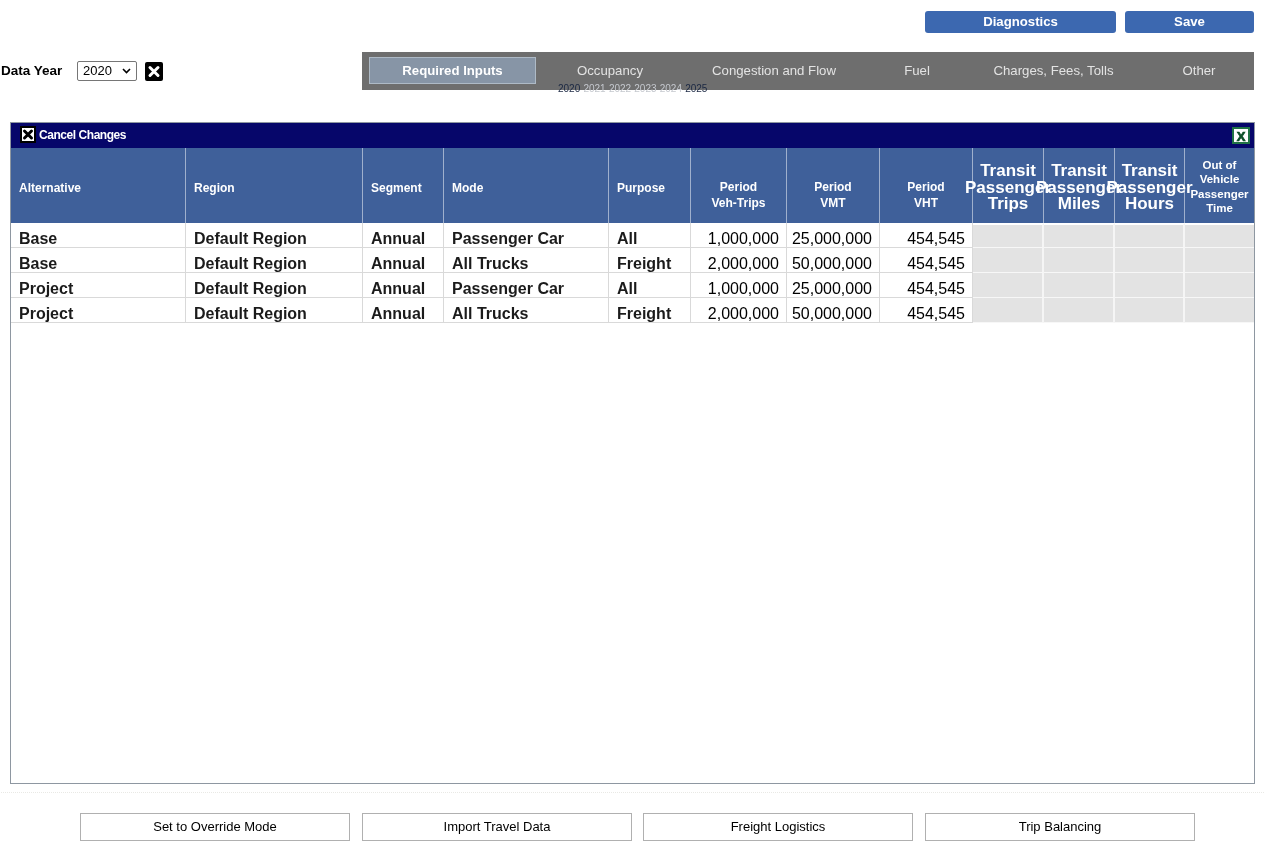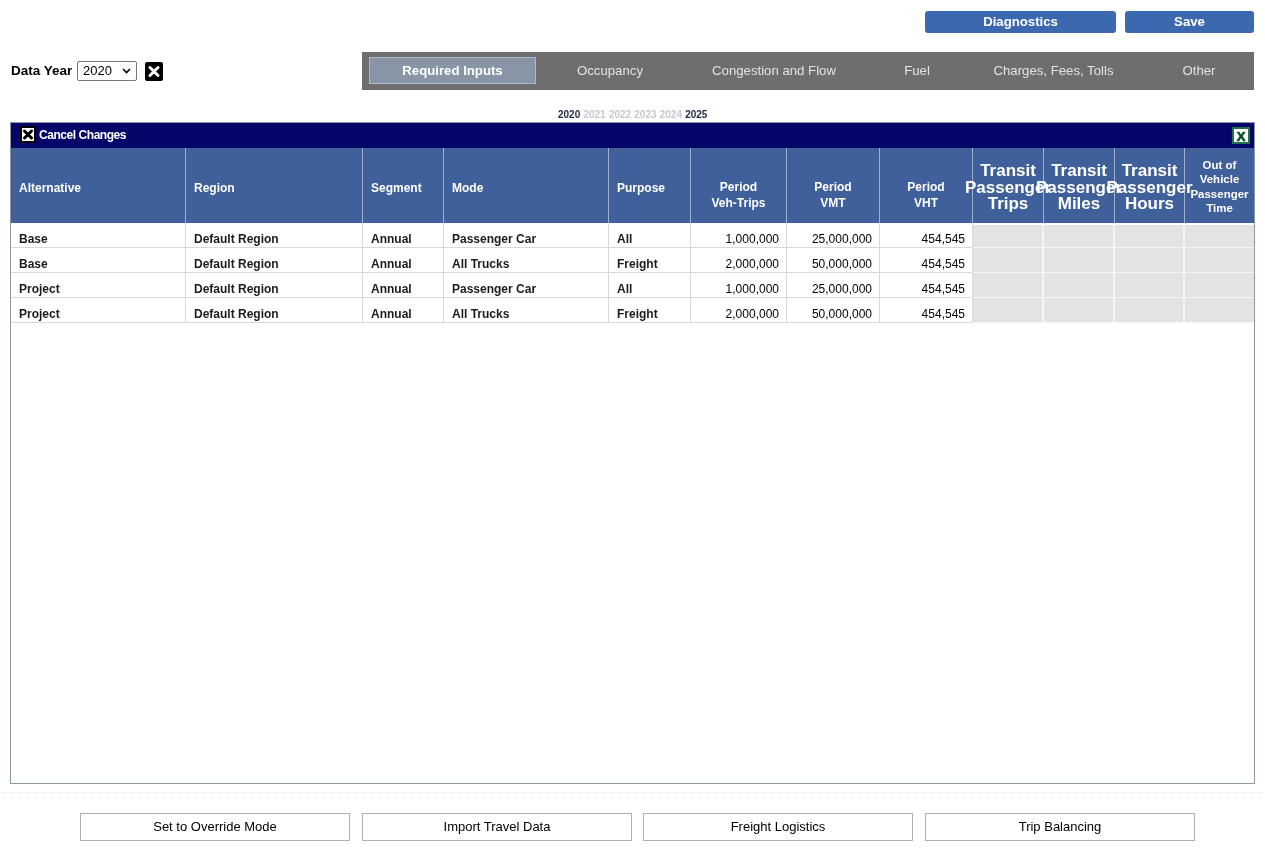--- a/index.html
+++ b/index.html
@@ -8,51 +8,51 @@
   .abs { position:absolute; }
   .topbtn {
     position:absolute; background:#3c68b0; color:#fff; font-weight:bold;
     font-size:13.2px; text-align:center; border-radius:3px; line-height:22px; height:22px;
   }
   .tabbar { position:absolute; left:362px; top:52px; width:892px; height:38px; background:#6e6e6e; }
   .tab { position:absolute; top:0; height:38px; line-height:38px; text-align:center;
          color:#e3e3e3; font-weight:normal; font-size:13.2px; }
   .seltab { position:absolute; background:#8795a6; border:1px solid #aebac6;
             color:#fff; font-weight:bold; font-size:13.2px; text-align:center; }
-  .years { position:absolute; top:109px; left:558px; font-weight:bold; font-size:10px; }
+  .years { position:absolute; top:83px; left:558px; font-weight:normal; font-size:10px; }
   .years span { margin-right:3.2px; }
   .yon { color:#1a2742; }
   .yoff { color:#c5c8ce; }
   .panel { position:absolute; left:10px; top:122px; width:1245px; height:662px;
            border:1px solid #8e97a1; background:#fff; }
   .navybar { position:absolute; left:0; top:0; width:1243px; height:25px; background:#06066a; }
   .hdr { position:absolute; left:0; top:25px; width:1243px; height:75px; background:#3f609a; display:flex; }
   .hcell { color:#fff; font-weight:bold; font-size:12px; border-right:1px solid rgba(255,255,255,0.5);
            display:flex; align-items:center; }
   .hl { padding-left:8px; padding-top:4px; justify-content:flex-start; }
   .hc { justify-content:center; text-align:center; line-height:16px; padding-top:18px; }
   .hc3 { font-size:17px; line-height:16.5px; padding-top:5px; }
   .hc4 { font-size:11.5px; line-height:14.5px; padding-top:2px; }
   .row { position:absolute; left:0; width:1243px; height:25px; display:flex; }
-  .cell { font-size:12px; padding-top:7px; border-right:1px solid #d9d9d9; border-bottom:1px solid #d9d9d9;
+  .cell { font-size:16px; padding-top:7px; border-right:1px solid #d9d9d9; border-bottom:1px solid #d9d9d9;
           display:flex; align-items:center; background:#fff; color:#1b1b1b; }
   .ct { font-weight:bold; padding-left:8px; }
   .cn { justify-content:flex-end; padding-right:7px; font-weight:normal; color:#000; }
   .cg { background:#e3e3e3; border-right:2px solid #f5f5f5; border-bottom:1px solid #f7f7f7; }
   .botbtn { position:absolute; top:813px; height:28px; width:270px; background:#fff;
             border:1px solid #b0b0b0; border-radius:0; text-align:center; line-height:26px;
             font-size:13px; color:#000; }
 </style>
 </head>
 <body>
 
   <div class="topbtn" style="left:925px; top:11px; width:191px;">Diagnostics</div>
   <div class="topbtn" style="left:1125px; top:11px; width:129px;">Save</div>
 
-  <div class="abs" style="left:11px; top:62px; height:17px; line-height:17px; font-weight:bold; font-size:13.5px; color:#000;">Data Year</div>
+  <div class="abs" style="left:1px; top:62px; height:17px; line-height:17px; font-weight:bold; font-size:13.5px; color:#000;">Data Year</div>
   <div class="abs" style="left:77px; top:61px; width:60px; height:20px; border:1px solid #767676; border-radius:2px; background:#fff; font-size:13px; line-height:18px; padding-left:5px; color:#000;">2020
     <svg style="position:absolute; right:5px; top:6px;" width="9" height="6" viewBox="0 0 9 6">
       <path d="M1 1 L4.5 4.5 L8 1" stroke="#000" stroke-width="1.6" fill="none"></path>
     </svg>
   </div>
   <svg class="abs" style="left:145px; top:62px;" width="18" height="19" viewBox="0 0 18 19">
     <rect x="0" y="0" width="18" height="19" rx="2" fill="#000"></rect>
     <path d="M5 5.5 L13 13.5 M13 5.5 L5 13.5" stroke="#fff" stroke-width="3" stroke-linecap="round"></path>
   </svg>
 

